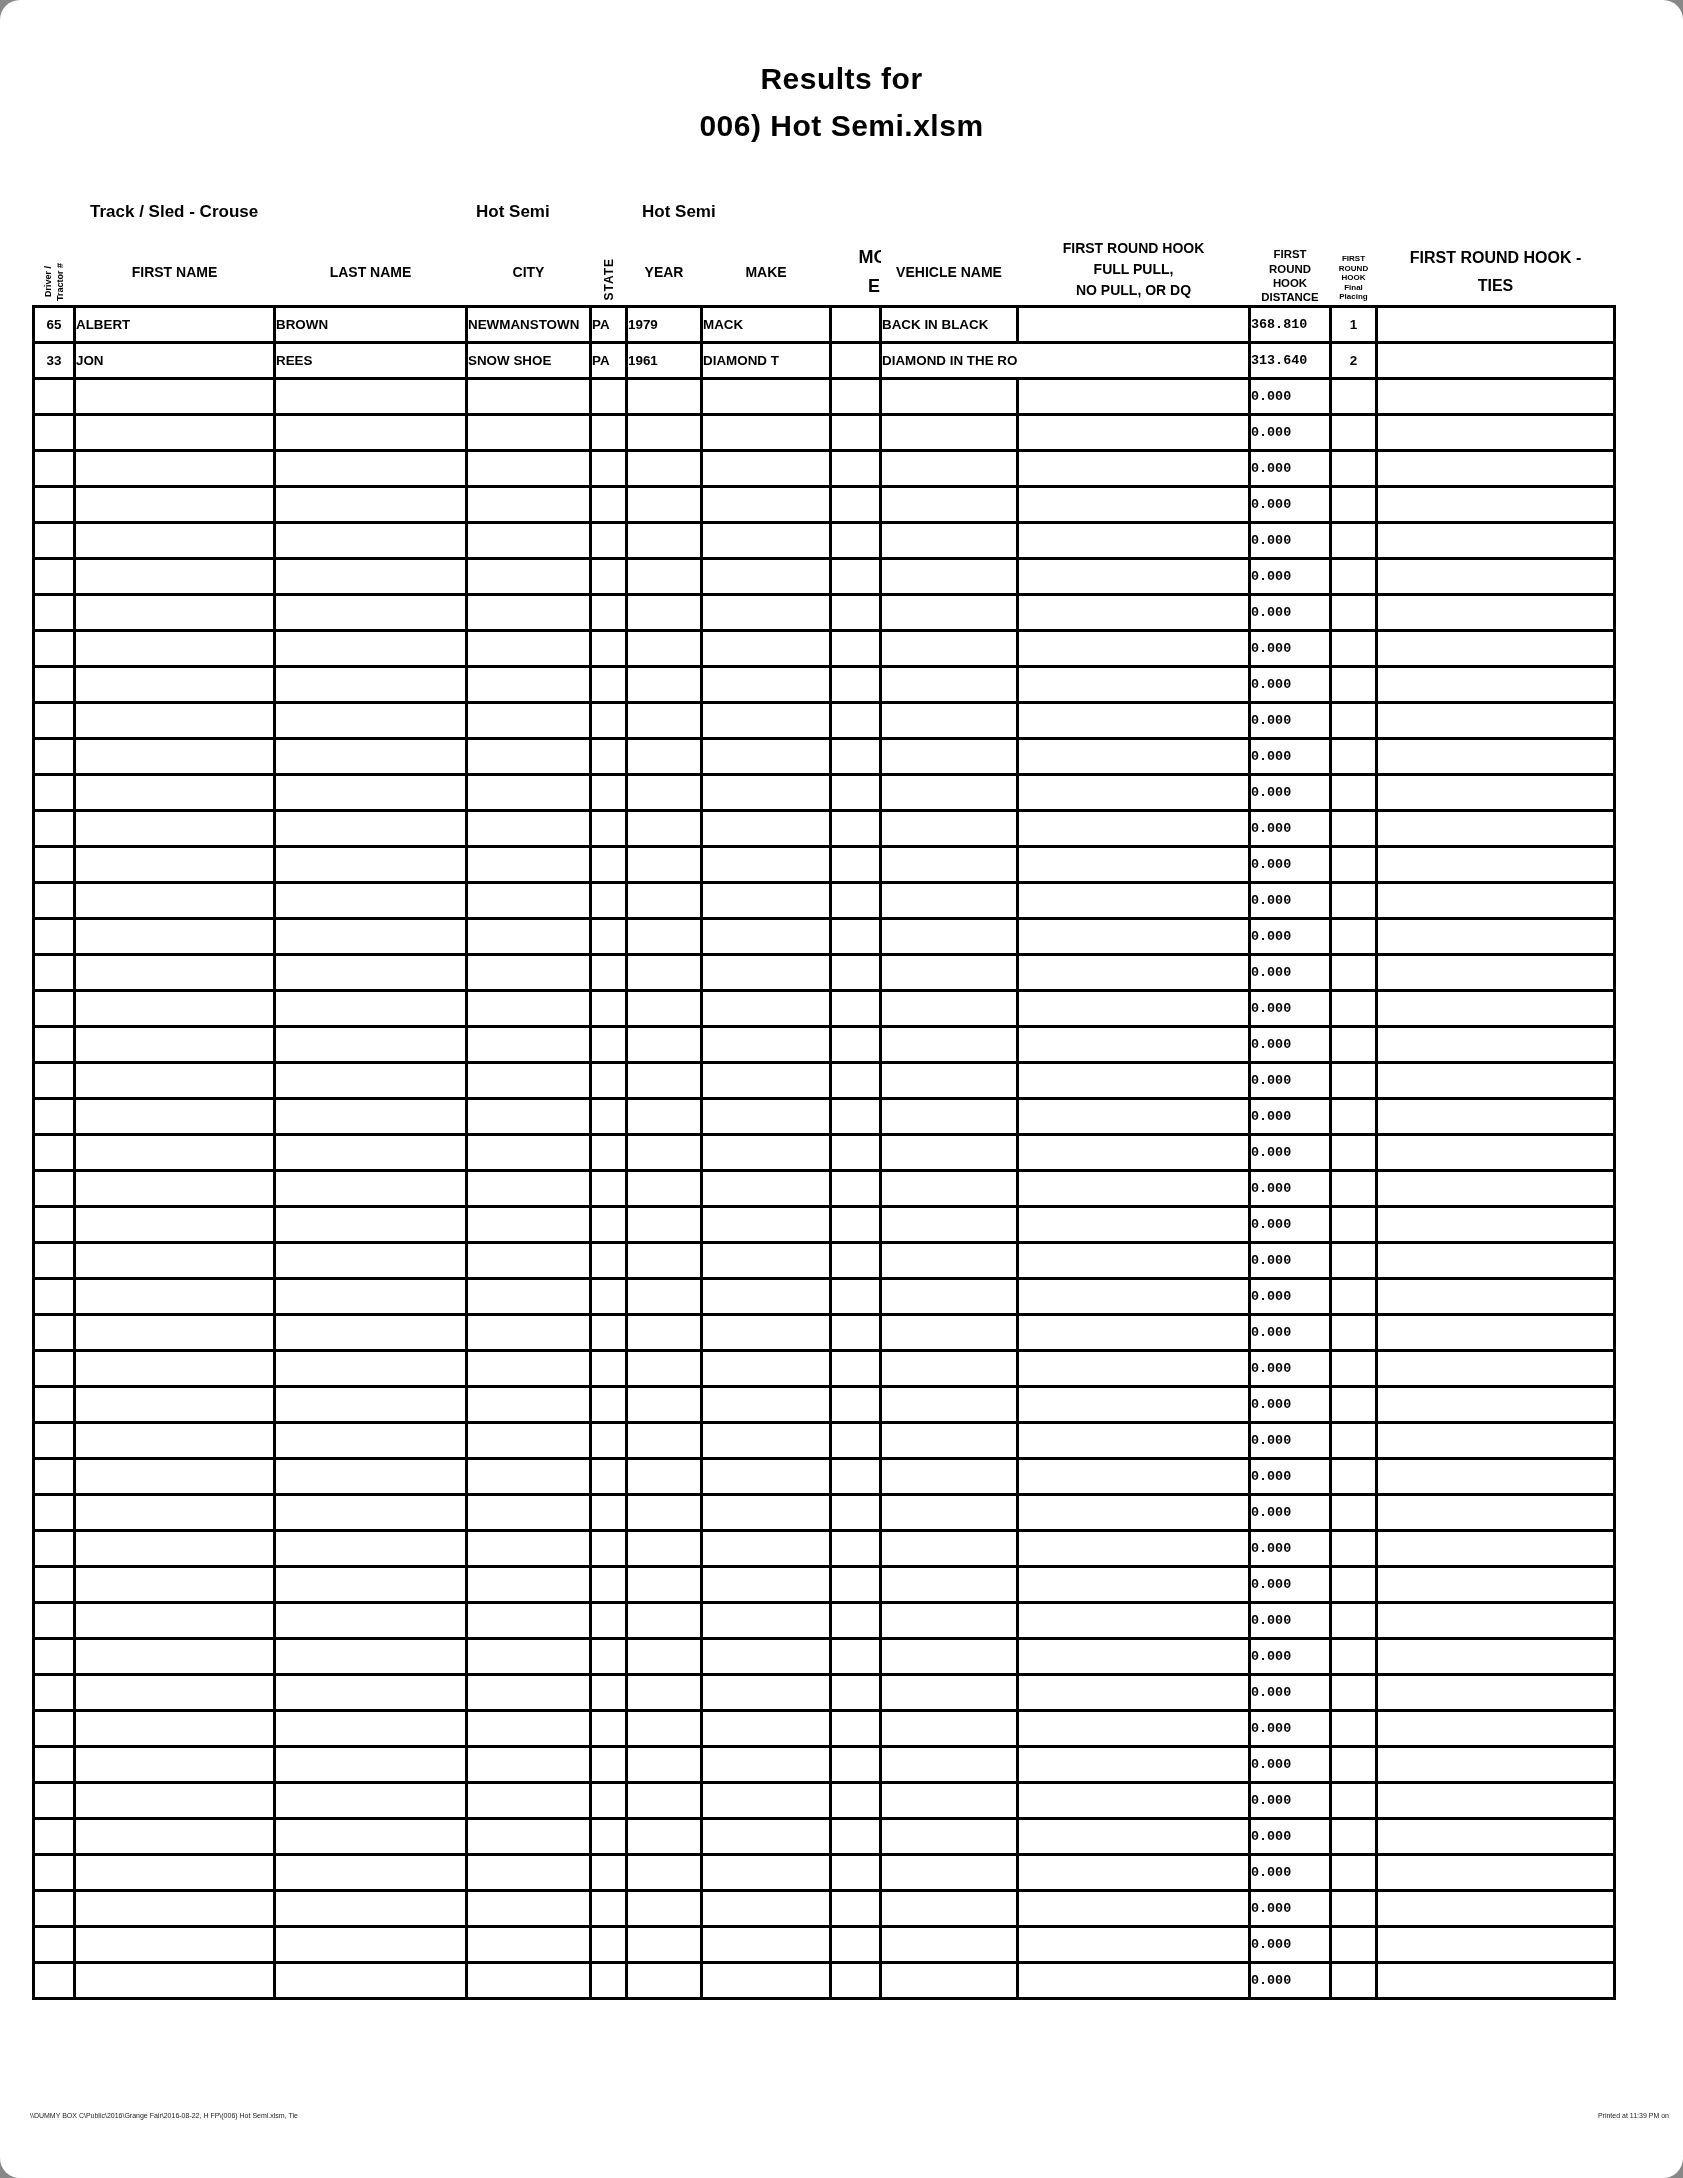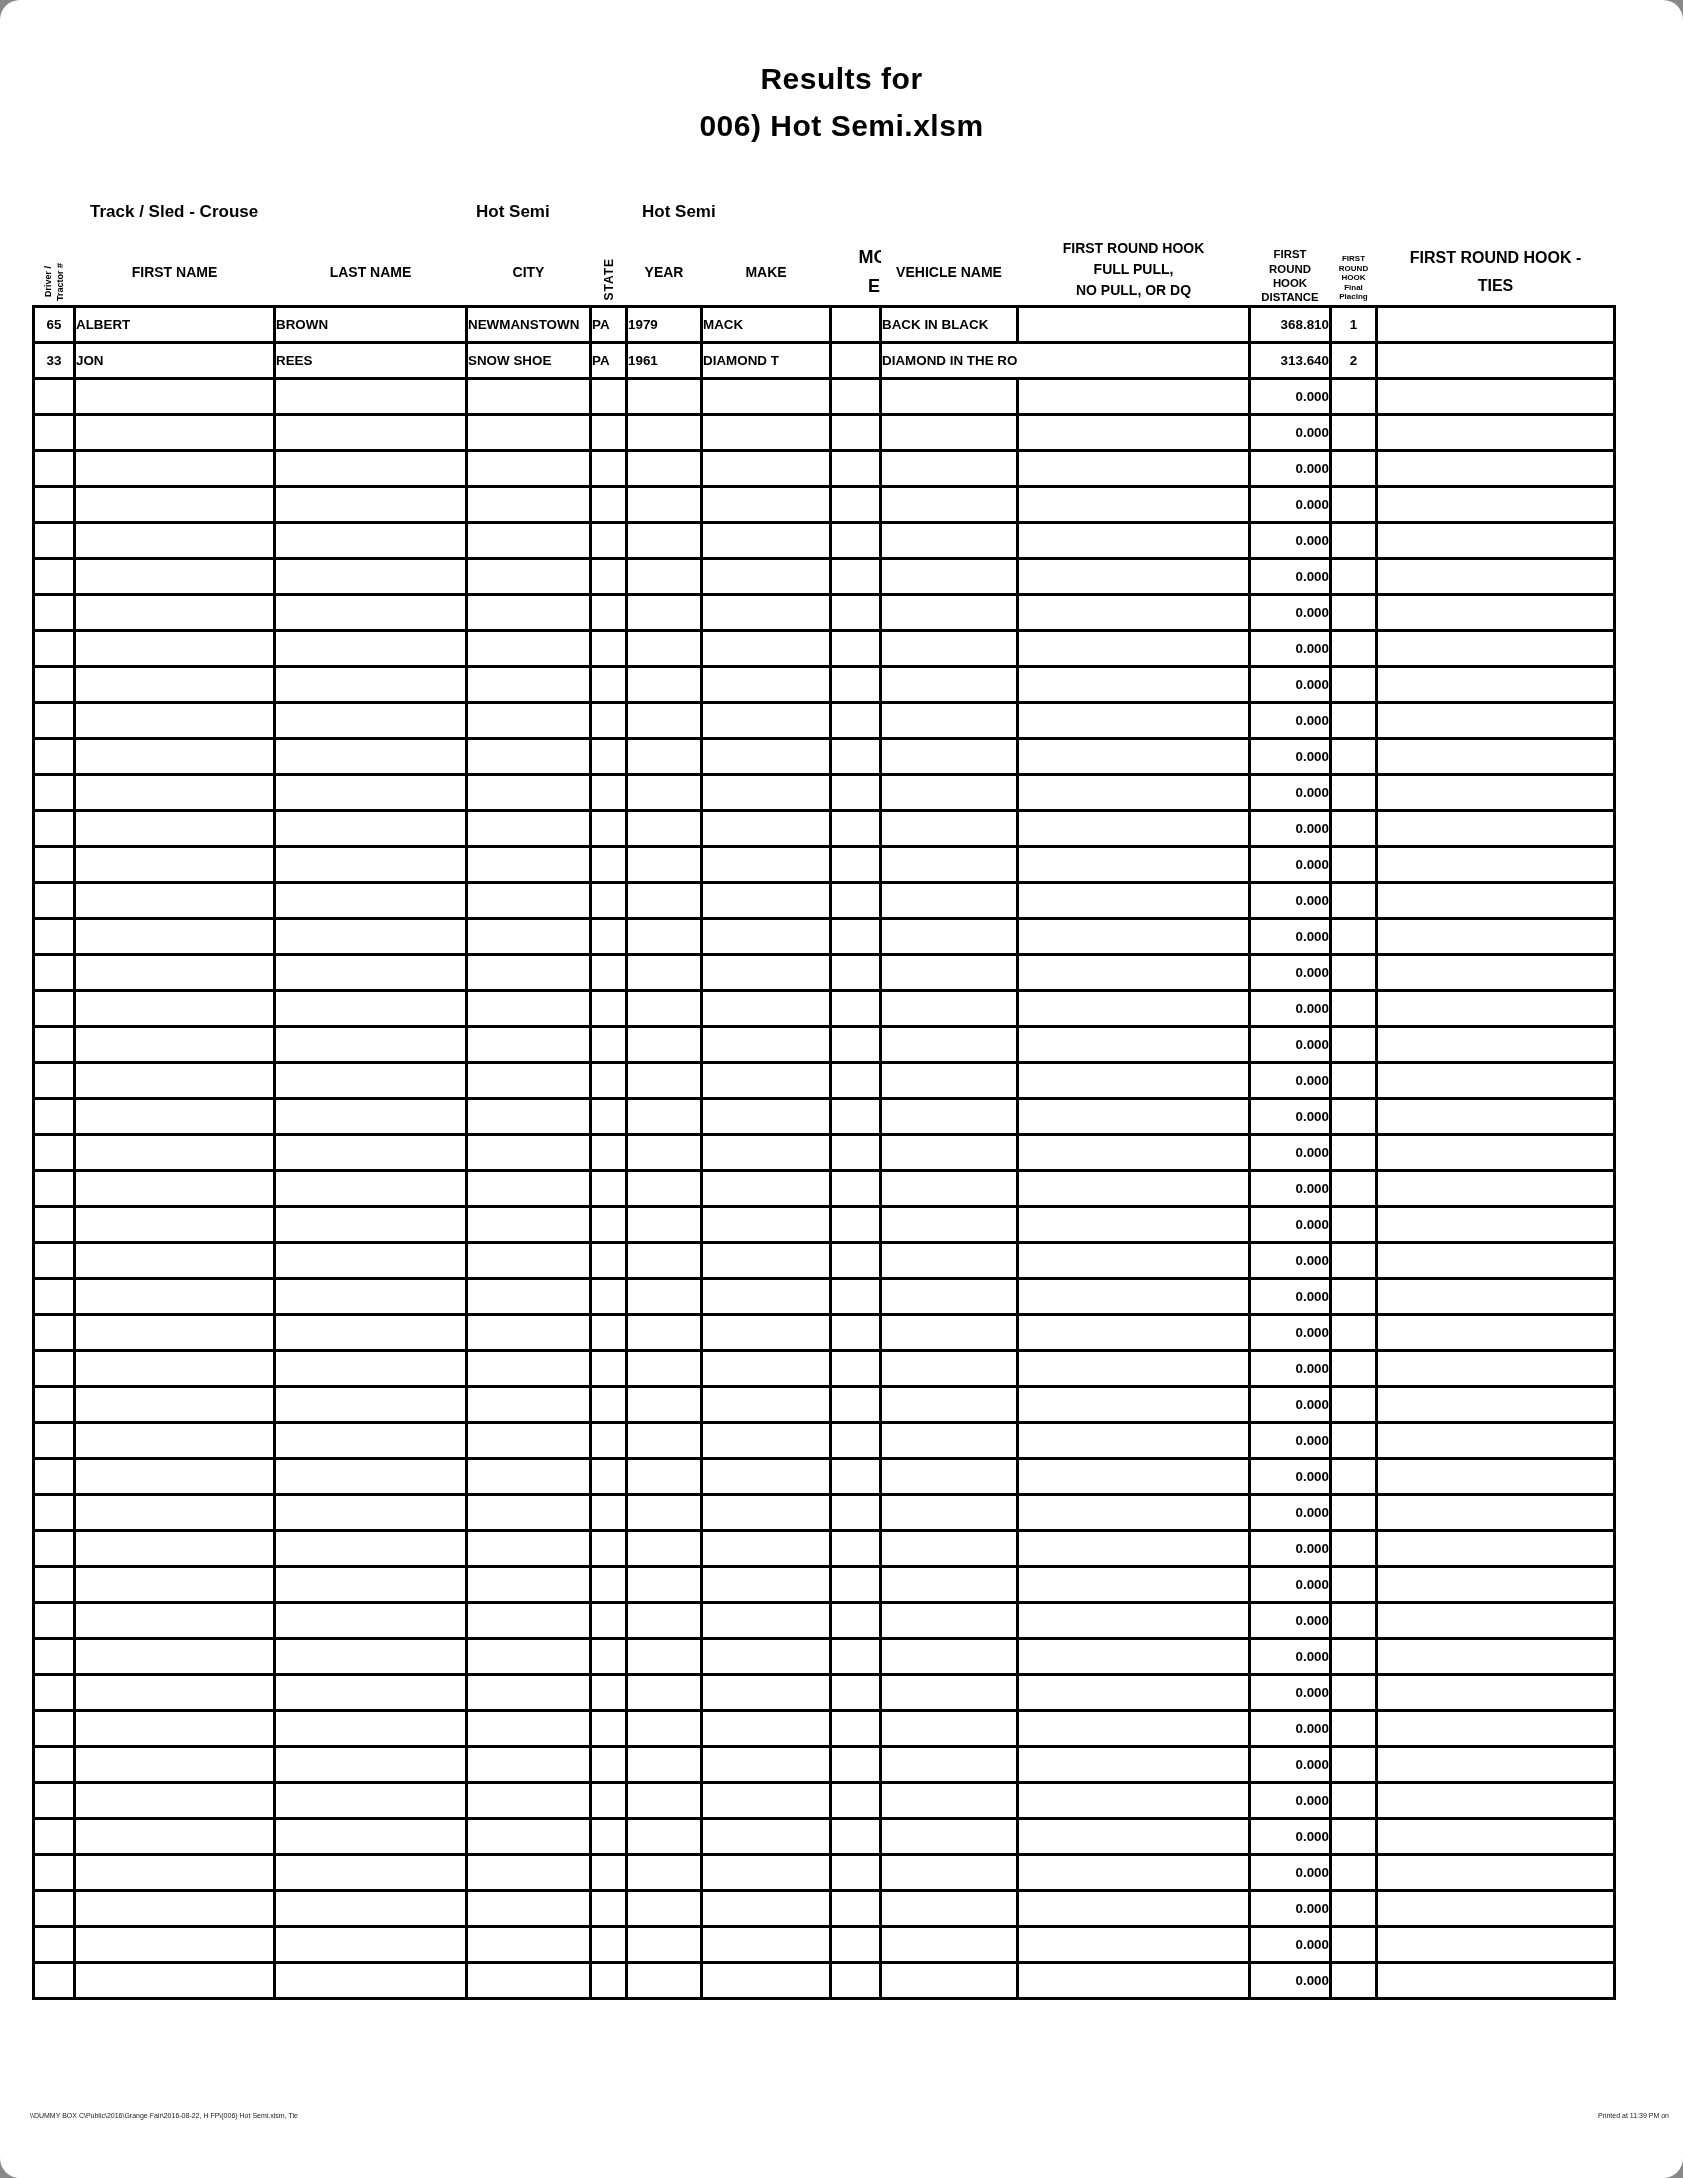--- a/index.html
+++ b/index.html
@@ -34,21 +34,21 @@
   .th-ties .hdr-pre{font-size:16px;line-height:1.7;}
   .rot{display:inline-block;writing-mode:vertical-rl;transform:rotate(180deg);
        white-space:pre;font-weight:bold;}
   .rot-driver{font-size:9px;line-height:1.35;}
   .rot-state{font-size:12px;letter-spacing:1px;}
   tbody tr{height:36px;}
   tbody td{border:3px solid #000;font-weight:bold;font-size:13.4px;
            padding:0 5px;vertical-align:middle;}
   .al-l{text-align:left;}
   .al-c{text-align:center;padding:0 1px;}
-  .al-r{text-align:right;padding-right:4px;}
+  .al-r{text-align:left;padding-right:4px;font-family:Liberation Mono, monospace;}
   .overflow-cell{white-space:nowrap;overflow:visible;border-right:none;}
   .no-left{border-left:none;}
   
   .footer-left{position:absolute;left:30px;top:2112px;font-size:7px;
                font-weight:normal;color:#222;white-space:nowrap;}
   .footer-right{position:absolute;right:14px;top:2112px;font-size:7px;
                 font-weight:normal;color:#222;white-space:nowrap;}
 </style>
 </head>
 <body>

